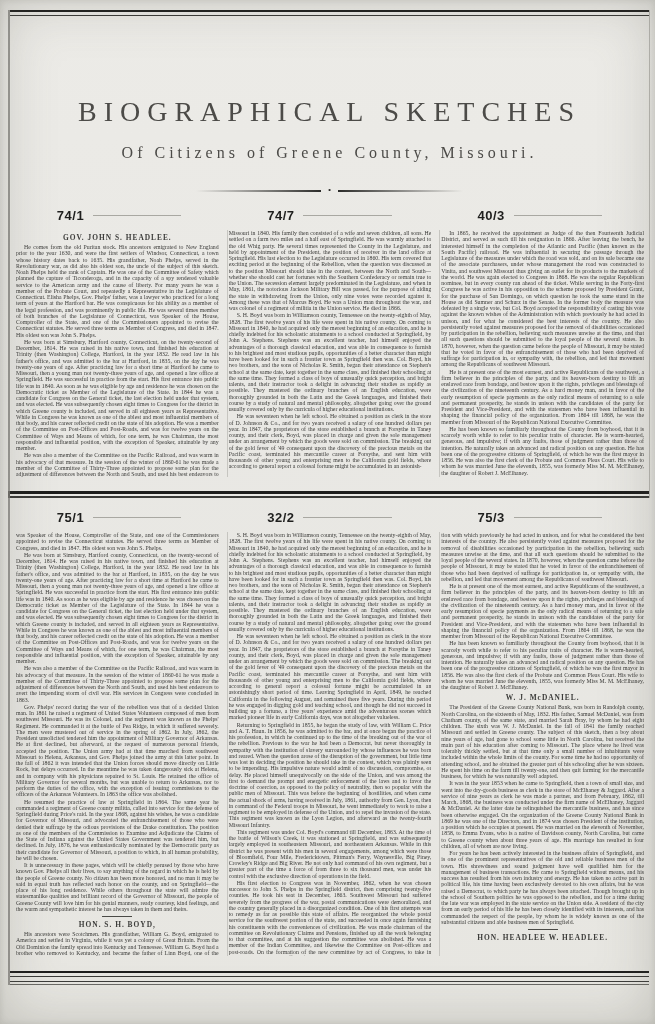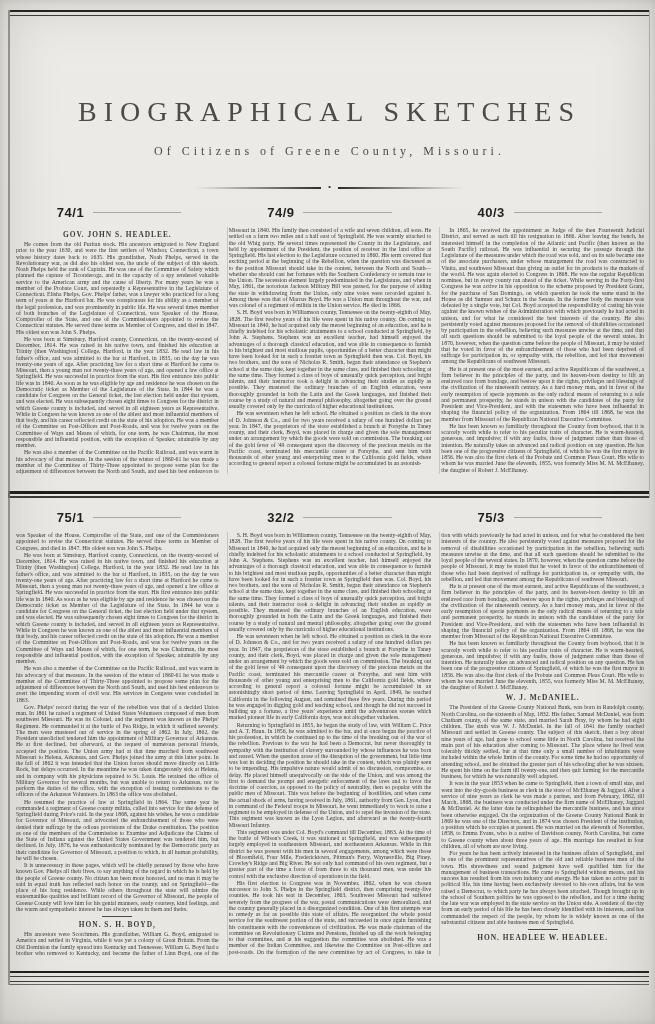--- a/index.html
+++ b/index.html
@@ -18,21 +18,21 @@
   }
   .strip-1{top:10px;height:488px;border-right:1px solid rgba(70,68,62,.30);}
   .strip-2{top:491px;height:494px;}
   .rule-heavy{height:3px;border-top:2px solid #1d1d1c;border-bottom:1px solid #393937;flex:0 0 auto;}
   .rule-thin{height:2px;border-top:1px solid #3c3c3a;border-bottom:1px solid #6a6965;flex:0 0 auto;}
   .masthead-title{
     margin-top:80px;text-align:center;font-size:28px;letter-spacing:7px;
     font-weight:normal;color:#4c4b48;
   }
   .masthead-sub{
-    margin-top:16px;text-align:center;font-size:12px;letter-spacing:4px;color:#4c4b48;
+    margin-top:16px;text-align:center;font-size:16px;letter-spacing:4px;color:#4c4b48;
   }
   .ornament{margin-top:24px;display:flex;align-items:center;justify-content:center;}
   .ornament .orn-line-l{width:125px;height:2px;background:linear-gradient(to right,rgba(40,40,38,0),#2c2c2a);}
   .ornament .orn-line-r{width:125px;height:2px;background:linear-gradient(to left,rgba(40,40,38,0),#2c2c2a);}
   .ornament .orn-dot{margin:0 7px;font-size:9px;line-height:9px;color:#2c2c2a;}
   .labels-row{display:flex;margin-top:13px;padding:0 4px;flex:0 0 auto;}
   .label-cell{flex:1 1 0;display:flex;align-items:center;justify-content:center;}
   .crop-label{
     font-family:"Liberation Sans", sans-serif;font-weight:bold;font-size:13px;color:#1f1f1e;
     letter-spacing:.5px;
@@ -72,21 +72,21 @@
       <div class="orn-dot">•</div>
       <div class="orn-line-r"></div>
     </div>
 
     <div class="labels-row">
       <div class="label-cell">
         <span class="crop-label">74/1</span>
         <span class="label-line"></span>
       </div>
       <div class="label-cell">
-        <span class="crop-label">74/9</span>
+        <span class="crop-label">74/7</span>
         <span class="label-line"></span>
       </div>
       <div class="label-cell">
         <span class="crop-label">40/3</span>
         <span class="label-line"></span>
       </div>
     </div>
 
     <div class="cols cols-1">
       <div class="col">

